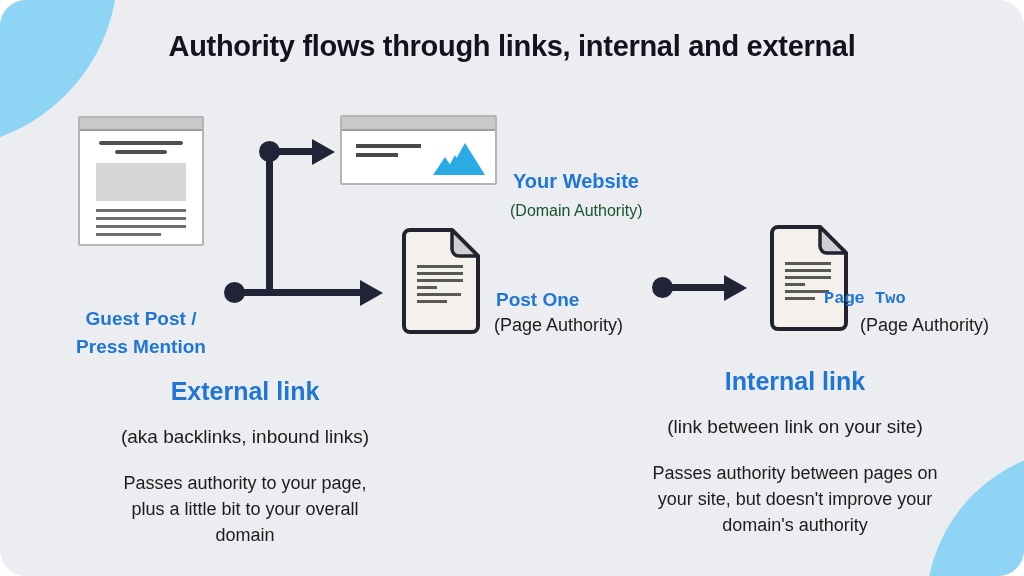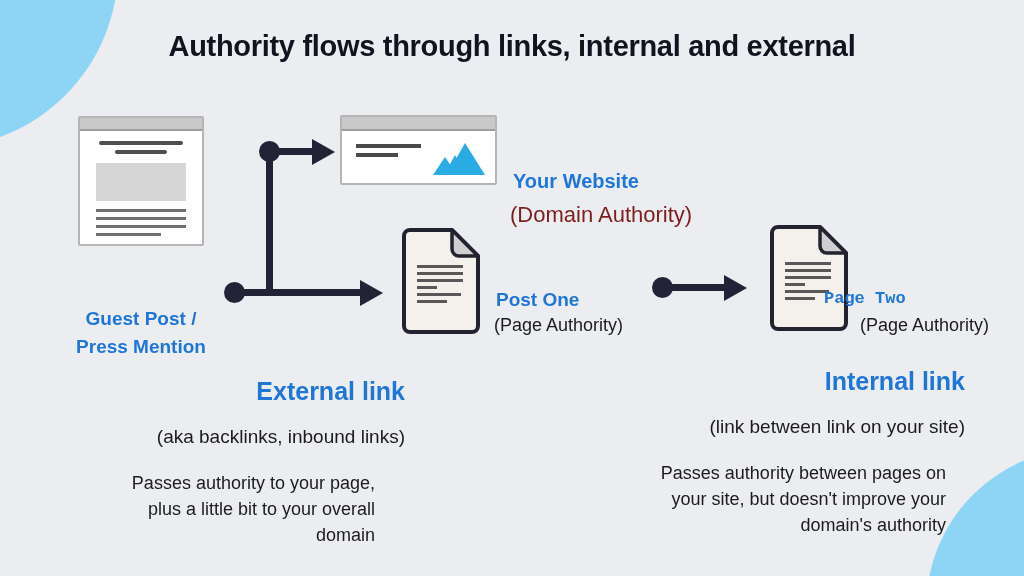--- a/index.html
+++ b/index.html
@@ -1,19 +1,20 @@
 <!DOCTYPE html>
 <html><head>
 <meta charset="utf-8">
 <style>
   html,body{margin:0;padding:0;}
   .canvas{
     position:relative;width:1024px;height:576px;overflow:hidden;
     background:#ebedf1;
     font-family:"Liberation Sans", sans-serif;
+    border-radius:26px;
   }
   
   .decor{position:absolute;border-radius:50%;background:#8ed4f4;}
   .decor.tl{width:360px;height:360px;left:-242px;top:-212px;}
   .decor.br{width:320px;height:320px;left:926px;top:448px;}
 
   .title{
     position:absolute;top:30px;left:0;width:100%;text-align:center;
     font-size:29px;font-weight:bold;color:#13131f;letter-spacing:-0.3px;
   }
@@ -46,28 +47,28 @@
   .dot{position:absolute;width:21px;height:21px;border-radius:50%;background:#232338;}
   .hline{position:absolute;height:7px;background:#232338;}
   .vline{position:absolute;width:7px;background:#232338;}
   .ahead{position:absolute;width:0;height:0;border-top:13px solid transparent;border-bottom:13px solid transparent;border-left:23px solid #232338;}
 
   
   .blue{color:#1f76d6;font-weight:bold;}
   .lbl{position:absolute;white-space:nowrap;margin-top:44px;}
   .guest-label{left:58px;top:261px;width:166px;text-align:center;font-size:19px;line-height:28px;}
   .ws-label{left:513px;top:126px;font-size:20px;}
-  .ws-sublabel{left:510px;top:158px;font-size:22px;color:#7f1d1d;}
+  .ws-sublabel{left:510px;top:158px;font-size:16px;color:#14532d;}
   .p1-label{left:496px;top:245px;font-size:19px;}
   .p1-sublabel{left:494px;top:271px;font-size:18px;color:#1c1c1c;}
   .p2-label{left:824px;top:245px;font-size:17px;font-family:Liberation Mono, monospace;}
   .p2-sublabel{left:860px;top:271px;font-size:18px;color:#1c1c1c;}
 
   
-  .section{position:absolute;text-align:right;color:#1c1c1c;}
+  .section{position:absolute;text-align:center;color:#1c1c1c;}
   .section .heading{font-size:25px;font-weight:bold;color:#1f76d6;}
   .section .subheading{font-size:19px;margin-top:20px;}
   .section .body{font-size:18px;line-height:26px;margin:22px auto 0;}
   .sec-external{left:85px;top:377px;width:320px;}
   .sec-external .body{width:260px;}
   .sec-internal{left:625px;top:367px;width:340px;}
   .sec-internal .body{width:302px;}
 </style>
 </head>
 <body>

